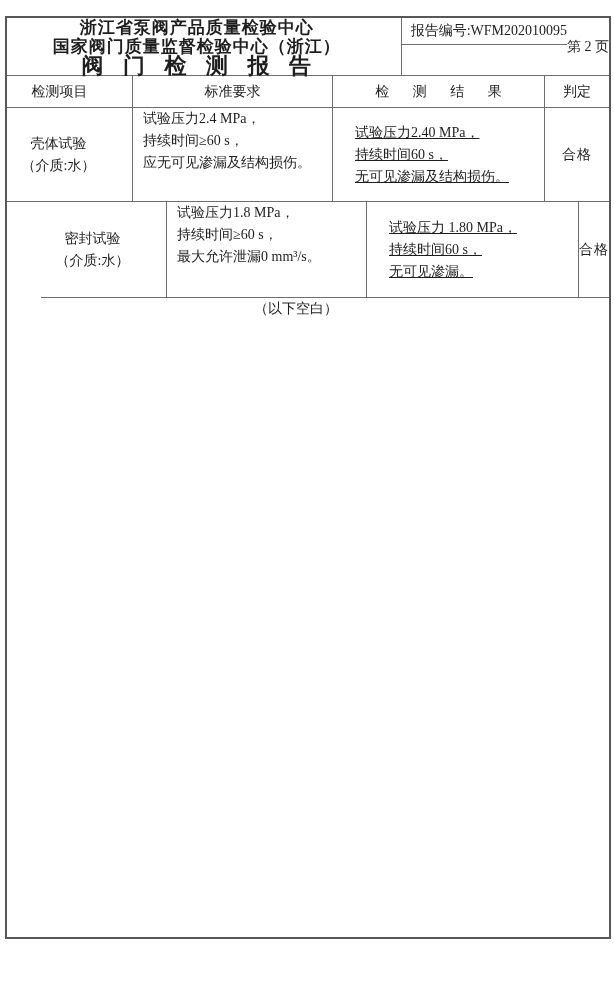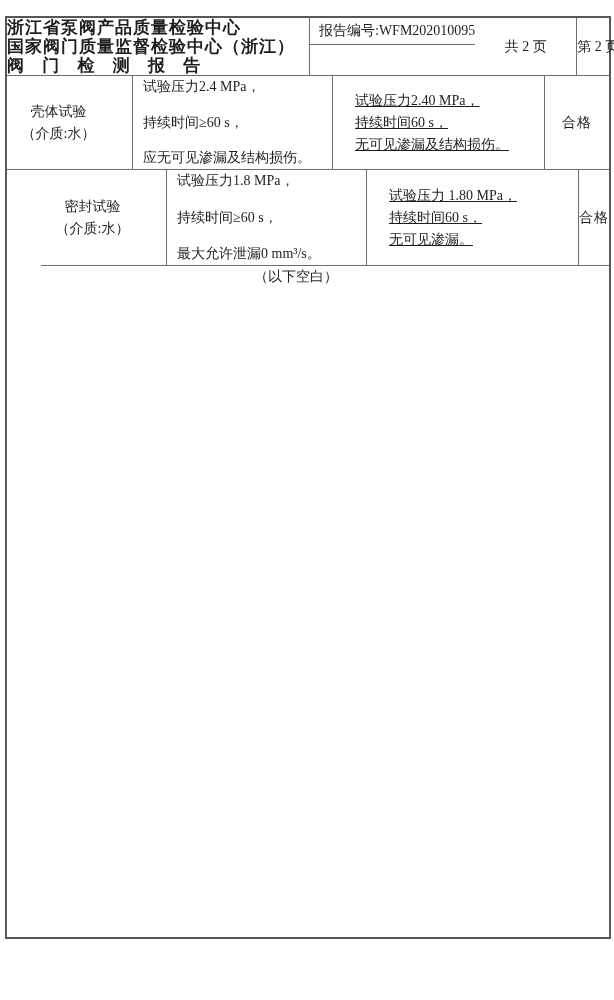--- a/index.html
+++ b/index.html
@@ -12,25 +12,25 @@
   .doc {
     position: absolute; left: 5px; top: 16px; width: 606px; height: 923px;
     border: 2px solid #575757; background: #fff;
     display: flex; flex-direction: column;
   }
 
   
   .hdr { height: 58px; flex-shrink: 0; display: flex; border-bottom: 1px solid #6e6e6e; }
   .title-cell {
     width: 398px; border-right: 1px solid #6e6e6e;
-    display: flex; flex-direction: column; justify-content: center;
+    display: flex; flex-direction: column; align-items: center; justify-content: center;
     padding-right: 14px;
   }
   .org-line { font-weight: bold; font-size: 17px; letter-spacing: 1px; line-height: 19px; white-space: nowrap; }
-  .report-title { font-weight: bold; font-size: 17px; word-spacing: 12px; letter-spacing: 1px; line-height: 20px; white-space: nowrap; }
+  .report-title { font-weight: bold; font-size: 22px; word-spacing: 12px; letter-spacing: 1px; line-height: 20px; white-space: nowrap; }
   .hdr-right { flex: 1; display: flex; flex-direction: row; }
   .report-no {
     height: 27px; flex-shrink: 0; border-bottom: 1px solid #6e6e6e;
     display: flex; align-items: center; padding-left: 9px; font-size: 14px; white-space: nowrap;
   }
   .page-cells { flex: 1; display: flex; }
   .page-cell { display: flex; align-items: center; justify-content: center; font-size: 14px; white-space: nowrap; }
   .page-cell.total { width: 102px; border-right: 1px solid #6e6e6e; }
   .page-cell.current { flex: 1; }
 
@@ -48,21 +48,21 @@
   .trow.r1 { height: 94px; }
   .trow.r2 { height: 96px; margin-left: 34px; }
   .cell { font-size: 14px; line-height: 22px; }
   .cell-item {
     width: 126px; border-right: 1px solid #6e6e6e;
     display: flex; flex-direction: column; align-items: center; justify-content: center;
     padding-right: 22px; white-space: nowrap;
   }
   .cell-std {
     width: 200px; border-right: 1px solid #6e6e6e;
-    display: flex; flex-direction: column; justify-content: space-between;
+    display: flex; flex-direction: column; justify-content: flex-start;
     padding-left: 10px; white-space: nowrap;
   }
   .cell-res {
     width: 212px; border-right: 1px solid #6e6e6e;
     display: flex; flex-direction: column; justify-content: center;
     padding-left: 22px; white-space: nowrap; text-decoration: underline;
   }
   .cell-jdg { flex: 1; display: flex; align-items: center; justify-content: center; letter-spacing: 1px; }
 
   
@@ -76,26 +76,31 @@
 
   <div class="hdr">
     <div class="title-cell">
       <div class="org-line">浙江省泵阀产品质量检验中心</div>
       <div class="org-line">国家阀门质量监督检验中心（浙江）</div>
       <div class="report-title">阀 门 检 测 报 告</div>
     </div>
     <div class="hdr-right">
       <div class="report-no">报告编号:WFM202010095</div>
       <div class="page-cells">
-        <div class="page-cell total">共 2 页</div>
         <div class="page-cell current">第 2 页</div>
       </div>
     </div>
   </div>
 
+  <div class="thead">
+    <div class="th w1">检测项目</div>
+    <div class="th w2">标准要求</div>
+    <div class="th w3 spread">检 测 结 果</div>
+    <div class="th w4">判定</div>
+  </div>
 
   <div class="trow r1">
     <div class="cell cell-item">
       <div>壳体试验</div>
       <div>（介质:水）</div>
     </div>
     <div class="cell cell-std">
       <div>试验压力2.4 MPa，</div>
       <div>持续时间≥60 s，</div>
       <div>应无可见渗漏及结构损伤。</div>

